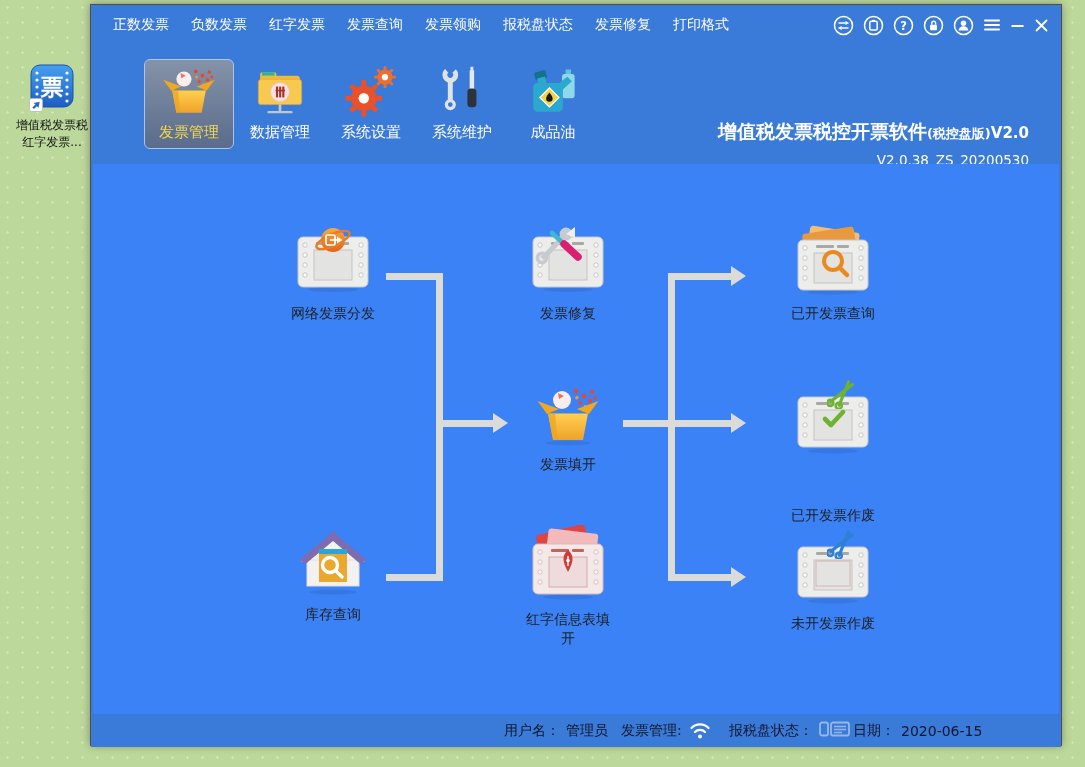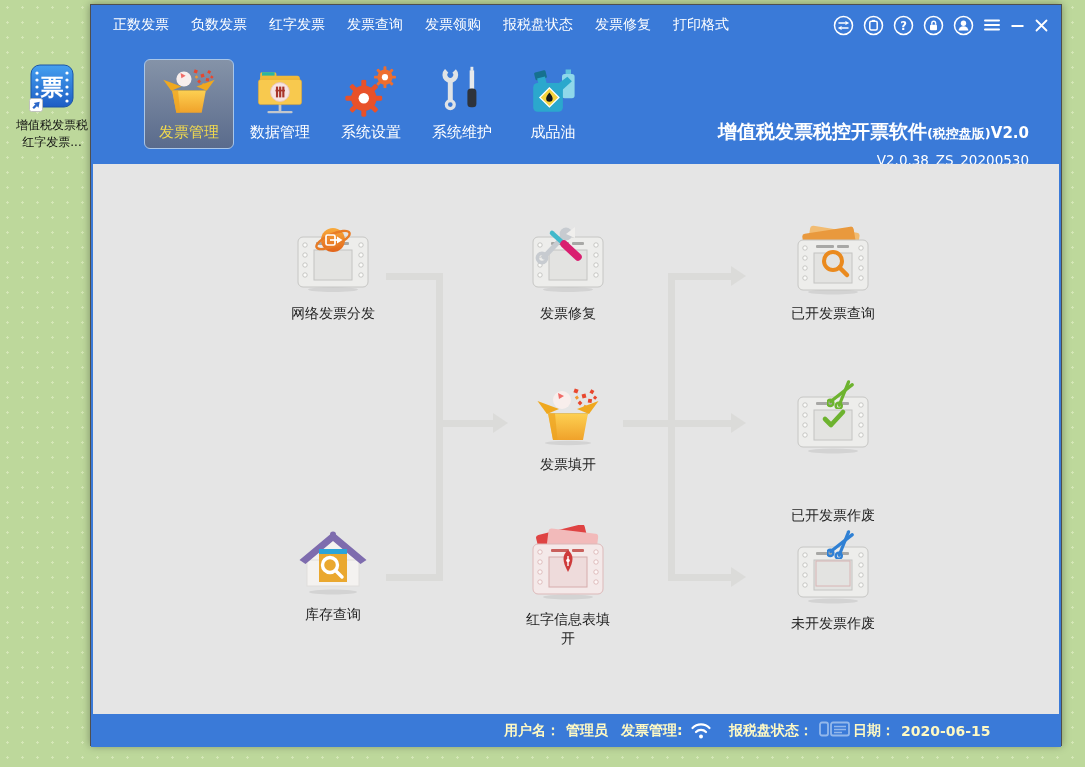--- a/index.html
+++ b/index.html
@@ -30,30 +30,30 @@
   .tb-item.selected { background:linear-gradient(180deg,#8593a8,#5a6b8c); border:1px solid #a9c6e8; }
   .tb-item .tb-icon { width:54px; height:54px; margin-top:5px; }
   .tb-item .tb-label { font-size:15px; color:#ffffff; margin-top:4px; white-space:nowrap; }
   .tb-item.selected .tb-label { color:#f2da4e; }
   .title-block { position:absolute; right:16px; top:70px; text-align:right; color:#fff; }
   .title-line { font-size:19px; font-weight:bold; line-height:32px; white-space:nowrap; }
   .title-line .small { font-size:13px; font-weight:bold; }
   .title-line .ver { font-size:15px; font-weight:bold; }
   .title-build { font-size:13.5px; line-height:20px; }
   
-  .content { position:absolute; left:2px; right:2px; top:159px; height:550px; background:#e5e5e5; overflow:hidden; }
+  .content { position:absolute; left:2px; right:2px; top:159px; height:550px; background:#3b82f6; overflow:hidden; }
   .node { position:absolute; width:120px; display:flex; flex-direction:column; align-items:center; cursor:pointer; }
   .node .n-label { font-size:14px; color:#1f1f1f; margin-top:5px; text-align:center; line-height:19px; }
   .node.narrow .n-label { width:88px; }
   
   .hline,.vline { position:absolute; background:#dbdbd9; }
   .hline { height:7px; } .vline { width:7px; }
   .ahead { position:absolute; width:0; height:0; border-top:10px solid transparent; border-bottom:10px solid transparent; border-left:15px solid #dbdbd9; }
   
-  .statusbar { position:absolute; left:0; right:0; top:709px; height:33px; background:#3a7ad8; color:#fef9c3; font-size:14px;font-weight:bold; }
+  .statusbar { position:absolute; left:0; right:0; top:709px; height:33px; background:#3a7ad8; color:#0f172a; font-size:14px; }
   .sb-group { position:absolute; top:0; height:33px; display:flex; align-items:center; gap:6px; white-space:nowrap; }
 </style>
 </head>
 <body>
 
 <svg width="0" height="0" style="position:absolute" aria-hidden="true">
   <defs>
     <linearGradient id="g-orange" x1="0" y1="0" x2="0" y2="1">
       <stop offset="0" stop-color="#f8ab3c"></stop>
         <stop offset="1" stop-color="#e2641a"></stop>

